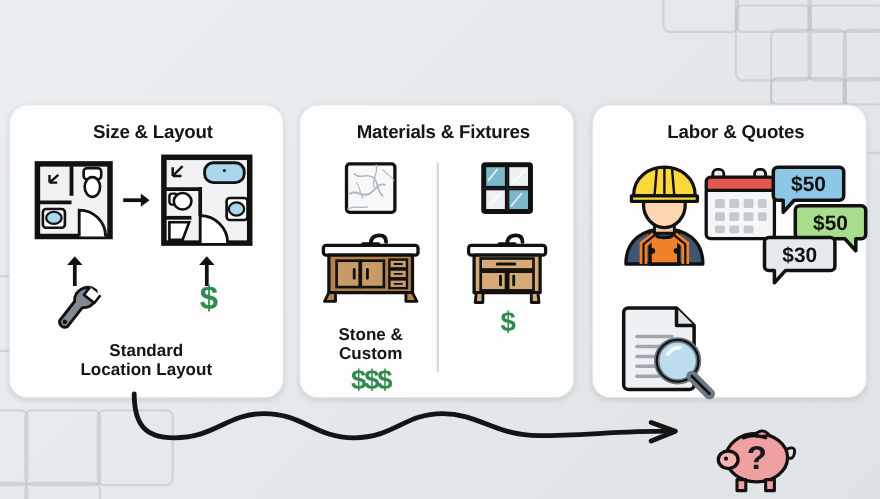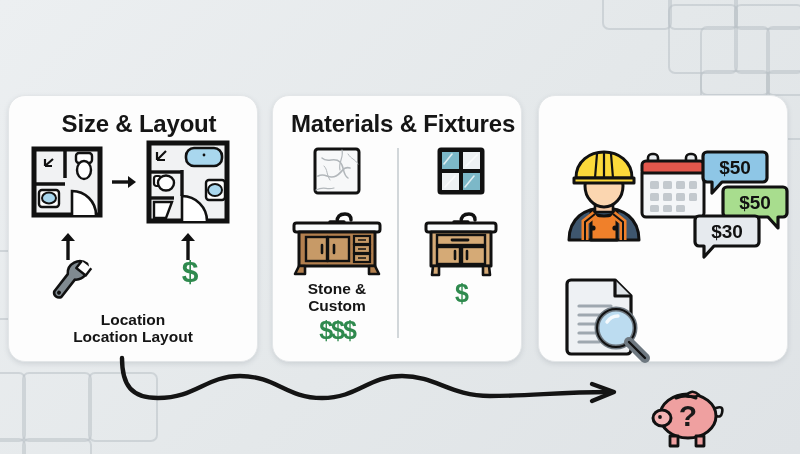--- a/index.html
+++ b/index.html
@@ -20,21 +20,21 @@
     position:absolute;top:95px;height:265px;
     background:#fdfdfd;border-radius:17px;
     border:1px solid #e3e6e8;
     box-shadow:0 2px 5px rgba(90,100,110,.17);
   }
   #card-1{left:8px;width:248px;}
   #card-2{left:272px;width:248px;}
   #card-3{left:538px;width:248px;}
   .card-title{
     position:absolute;left:12px;right:0;top:14px;text-align:center;
-    font-size:24px;font-weight:bold;color:#151515;letter-spacing:-.2px;
+    font-size:17px;font-weight:bold;color:#151515;letter-spacing:-.2px;
   }
   .caption{
     font-size:15.5px;font-weight:bold;color:#151515;text-align:center;
     line-height:1.12;
   }
   .dollars{font-size:25px;font-weight:bold;color:#2f8a4e;text-align:center;
            letter-spacing:-2px;line-height:1;}
   .abs{position:absolute;}
   svg{display:block;overflow:visible;}
 </style>
@@ -123,21 +123,21 @@
       <g transform="rotate(38 26 26)">
         <path d="M26 3 a12 12 0 0 0 -9 20 l0 22 a5 5 0 0 0 9 0 l0 -22 a12 12 0 0 0 0 -20 z" fill="#808a90" stroke="#111" stroke-width="2.6" stroke-linejoin="round"></path>
         <path d="M20 4 L20 13 L32 13 L32 4" fill="#fdfdfd" stroke="#111" stroke-width="2.4" stroke-linejoin="round"></path>
         <circle cx="21.5" cy="43" r="2" fill="#111"></circle>
       </g>
     </svg>
 
     <div class="abs dollars" style="left:150px;top:161px;width:60px;font-size:30px;">$</div>
 
     <div class="abs" style="left:0;right:0;top:215px;">
-      <div class="caption">Location</div>
+      <div class="caption">Standard</div>
       <div class="caption">Location Layout</div>
     </div>
   </div>
 
   <div class="card" id="card-2">
     <div class="card-title">Materials &amp; Fixtures</div>
 
     <div class="abs" style="left:124px;top:52px;width:2px;height:190px;background:#d2d7da;"></div>
 
     <div class="abs" style="left:6px;top:50px;width:116px;">
@@ -173,21 +173,21 @@
 
         <rect x="65" y="32" width="16" height="8" fill="#c79a67" stroke="#111" stroke-width="2.2"></rect>
         <rect x="65" y="41" width="16" height="8" fill="#c79a67" stroke="#111" stroke-width="2.2"></rect>
         <rect x="65" y="50" width="16" height="8" fill="#c79a67" stroke="#111" stroke-width="2.2"></rect>
         <path d="M69 36 h8 M69 45 h8 M69 54 h8" stroke="#111" stroke-width="1.6"></path>
 
         <path d="M10 62 l6 0 0 8 -10 0 z" fill="#b3804f" stroke="#111" stroke-width="2.6" stroke-linejoin="round"></path>
         <path d="M86 62 l-6 0 0 8 10 0 z" fill="#b3804f" stroke="#111" stroke-width="2.6" stroke-linejoin="round"></path>
       </svg>
 
-      <div class="caption" style="margin-top:2px;">Stone &amp;</div>
+      <div class="caption" style="margin-top:18px;">Stone &amp;</div>
       <div class="caption">Custom</div>
       <div class="dollars" style="margin-top:3px;">$$$</div>
     </div>
 
     <div class="abs" style="left:130px;top:50px;width:116px;">
       <svg style="margin:0 auto;" width="50" height="50" viewBox="0 0 50 50">
         <rect x="3" y="3" width="44" height="44" rx="2" fill="#f2f4f5" stroke="#111" stroke-width="3"></rect>
         <rect x="5" y="5" width="19" height="19" fill="#7cb8c8" stroke="#111" stroke-width="2"></rect>
         <rect x="26" y="5" width="19" height="19" fill="#eef1f3" stroke="#111" stroke-width="2"></rect>
         <rect x="5" y="26" width="19" height="19" fill="#eef1f3" stroke="#111" stroke-width="2"></rect>
@@ -212,20 +212,21 @@
         <path d="M33 47 v8 M45 47 v8" stroke="#111" stroke-width="2.6" stroke-linecap="round"></path>
         <path d="M11 62 l6 0 0 9 -7 0 z" fill="#d5aa76" stroke="#111" stroke-width="2.6" stroke-linejoin="round"></path>
         <path d="M67 62 l-6 0 0 9 7 0 z" fill="#d5aa76" stroke="#111" stroke-width="2.6" stroke-linejoin="round"></path>
       </svg>
 
       <div class="dollars" style="margin-top:3px;">$</div>
     </div>
   </div>
 
   <div class="card" id="card-3">
+    <div class="card-title">Labor &amp; Quotes</div>
 
     <svg class="abs" style="left:22px;top:52px;" width="86" height="92" viewBox="0 0 86 92">
 
       <path d="M8 92 C8 70 24 60 43 60 C62 60 78 70 78 92 Z" fill="#3e566e" stroke="#111" stroke-width="3" stroke-linejoin="round"></path>
       <path d="M30 62 L30 92 L56 92 L56 62 C52 70 34 70 30 62 Z" fill="#f0802a" stroke="#111" stroke-width="3" stroke-linejoin="round"></path>
       <path d="M24 92 L24 74 L34 66" fill="none" stroke="#f0802a" stroke-width="7"></path>
       <path d="M62 92 L62 74 L52 66" fill="none" stroke="#f0802a" stroke-width="7"></path>
       <path d="M24 92 L24 74 L34 66" fill="none" stroke="#111" stroke-width="2"></path>
       <path d="M62 92 L62 74 L52 66" fill="none" stroke="#111" stroke-width="2"></path>
       <circle cx="32" cy="80" r="2.6" fill="#111"></circle>

